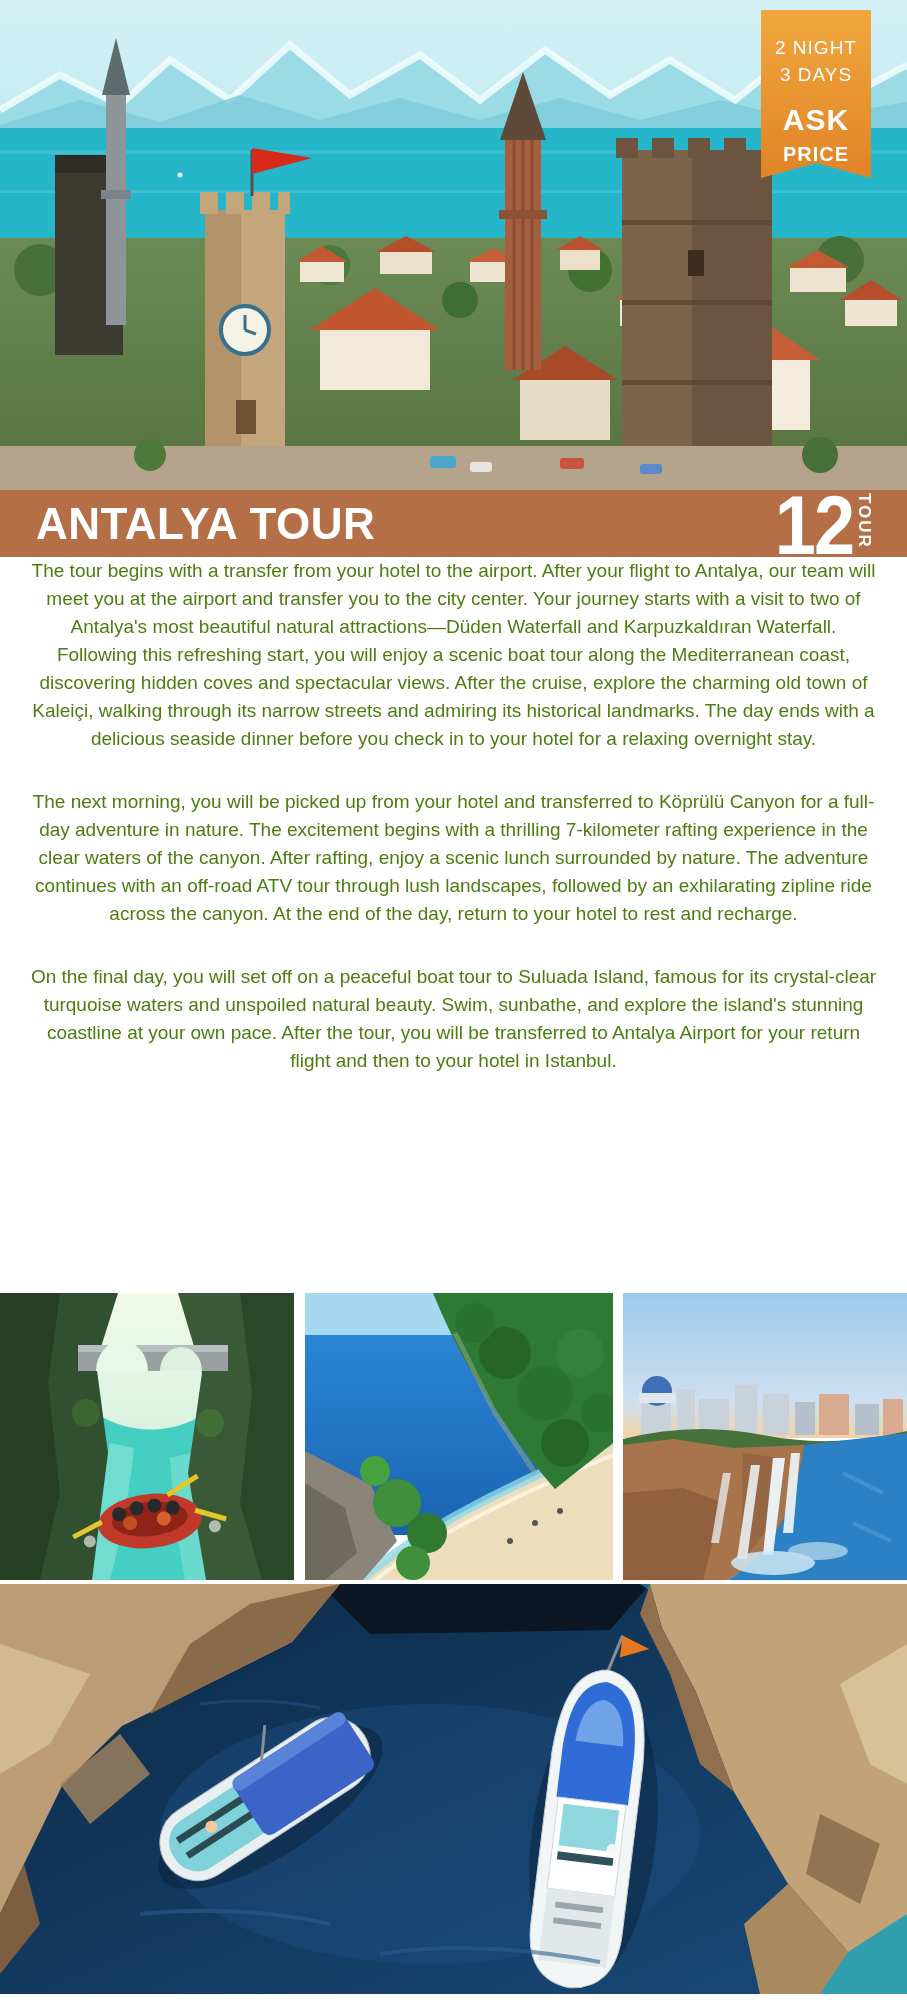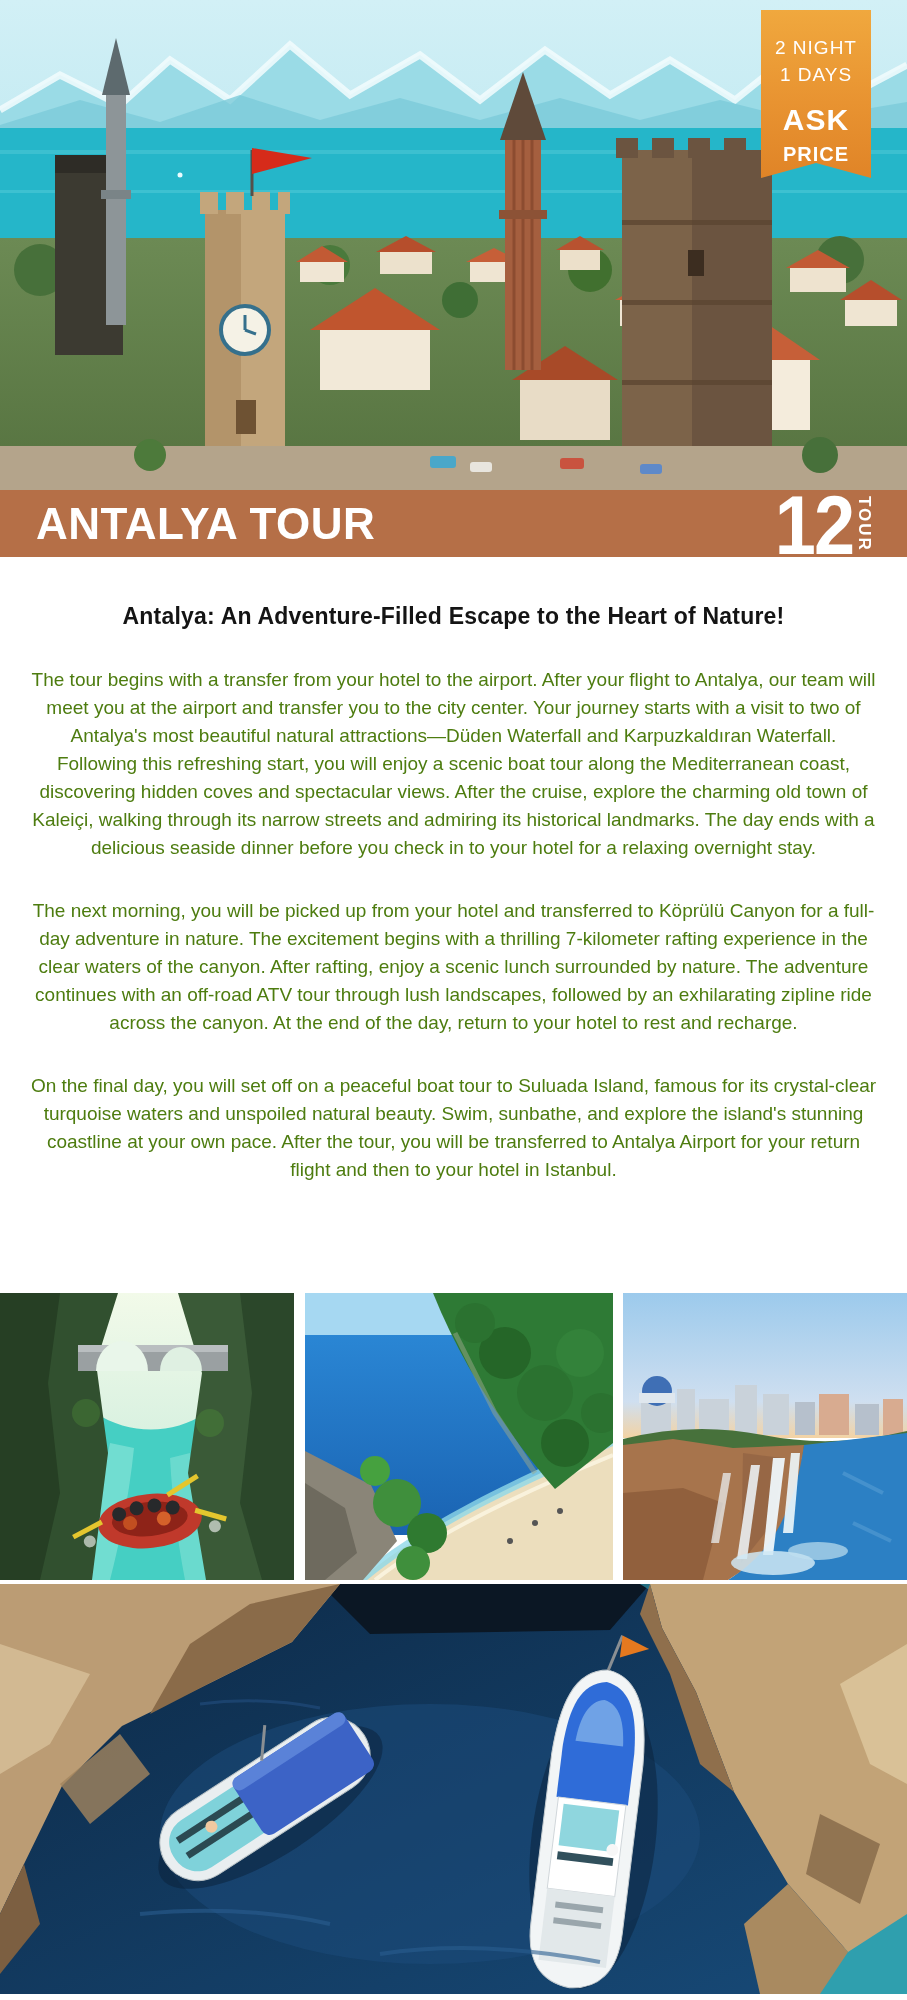--- a/index.html
+++ b/index.html
@@ -16,21 +16,21 @@
     position:absolute; left:761px; top:10px; width:110px; height:168px;
     background:linear-gradient(180deg,#f0a83e 0%,#e89331 55%,#e08427 100%);
     clip-path:polygon(0 0,100% 0,100% 100%,50% calc(100% - 15px),0 100%);
     color:#fff; text-align:center; padding-top:24px;
   }
   .badge .b-small { font-size:19px; line-height:27px; font-weight:500; letter-spacing:1px; }
   .badge .b-ask   { font-size:30px; line-height:34px; font-weight:700; letter-spacing:1px; margin-top:15px; }
   .badge .b-price { font-size:20px; line-height:30px; font-weight:700; letter-spacing:1px; margin-top:2px; }
 
   
-  .banner { position:relative; width:907px; height:67px; background:#b56f47; overflow:hidden;text-align:center; }
+  .banner { position:relative; width:907px; height:67px; background:#b56f47; overflow:hidden; }
   .banner-title {
     position:absolute; left:36px; top:50%; transform:translateY(-50%);
     color:#fff; font-size:44px; font-weight:700; letter-spacing:.5px; white-space:nowrap;
   }
   .banner-right { position:absolute; right:34px; bottom:0; display:flex; align-items:flex-end; }
   .tour-num {
     color:#fff; font-size:84px; font-weight:700; line-height:64px;
     transform:scaleX(.88); transform-origin:bottom right; letter-spacing:-2px;
   }
   .tour-vert {
@@ -165,36 +165,35 @@
       <rect x="430" y="456" width="26" height="12" rx="3" fill="#4aa7c9"></rect>
       <rect x="470" y="462" width="22" height="10" rx="3" fill="#e8e5de"></rect>
       <rect x="560" y="458" width="24" height="11" rx="3" fill="#c9533f"></rect>
       <rect x="640" y="464" width="22" height="10" rx="3" fill="#5e89c9"></rect>
       <circle cx="150" cy="455" r="16" fill="#4d7a3b"></circle>
         <circle cx="820" cy="455" r="18" fill="#47703a"></circle>
     </svg>
 
     <div class="badge">
       <div class="b-small">2 NIGHT</div>
-      <div class="b-small">1  DAYS</div>
+      <div class="b-small">3  DAYS</div>
       <div class="b-ask">ASK</div>
       <div class="b-price">PRICE</div>
     </div>
   </div>
 
   <div class="banner">
     <div class="banner-title">ANTALYA TOUR</div>
     <div class="banner-right">
       <div class="tour-num">12</div>
       <div class="tour-vert">TOUR</div>
     </div>
   </div>
 
   <div class="content">
-    <h1>Antalya: An Adventure-Filled Escape to the Heart of Nature!</h1>
     <p>The tour begins with a transfer from your hotel to the airport. After your flight to Antalya, our team will meet you at the airport and transfer you to the city center. Your journey starts with a visit to two of Antalya's most beautiful natural attractions—Düden Waterfall and Karpuzkaldıran Waterfall. Following this refreshing start, you will enjoy a scenic boat tour along the Mediterranean coast, discovering hidden coves and spectacular views. After the cruise, explore the charming old town of Kaleiçi, walking through its narrow streets and admiring its historical landmarks. The day ends with a delicious seaside dinner before you check in to your hotel for a relaxing overnight stay.</p>
     <p>The next morning, you will be picked up from your hotel and transferred to Köprülü Canyon for a full-day adventure in nature. The excitement begins with a thrilling 7-kilometer rafting experience in the clear waters of the canyon. After rafting, enjoy a scenic lunch surrounded by nature. The adventure continues with an off-road ATV tour through lush landscapes, followed by an exhilarating zipline ride across the canyon. At the end of the day, return to your hotel to rest and recharge.</p>
     <p>On the final day, you will set off on a peaceful boat tour to Suluada Island, famous for its crystal-clear turquoise waters and unspoiled natural beauty. Swim, sunbathe, and explore the island's stunning coastline at your own pace. After the tour, you will be transferred to Antalya Airport for your return flight and then to your hotel in Istanbul.</p>
   </div>
 
   <div class="photo-row">
 
     <div class="ph ph1">
       <svg width="294" height="287" viewBox="0 0 294 287">
         <defs>

